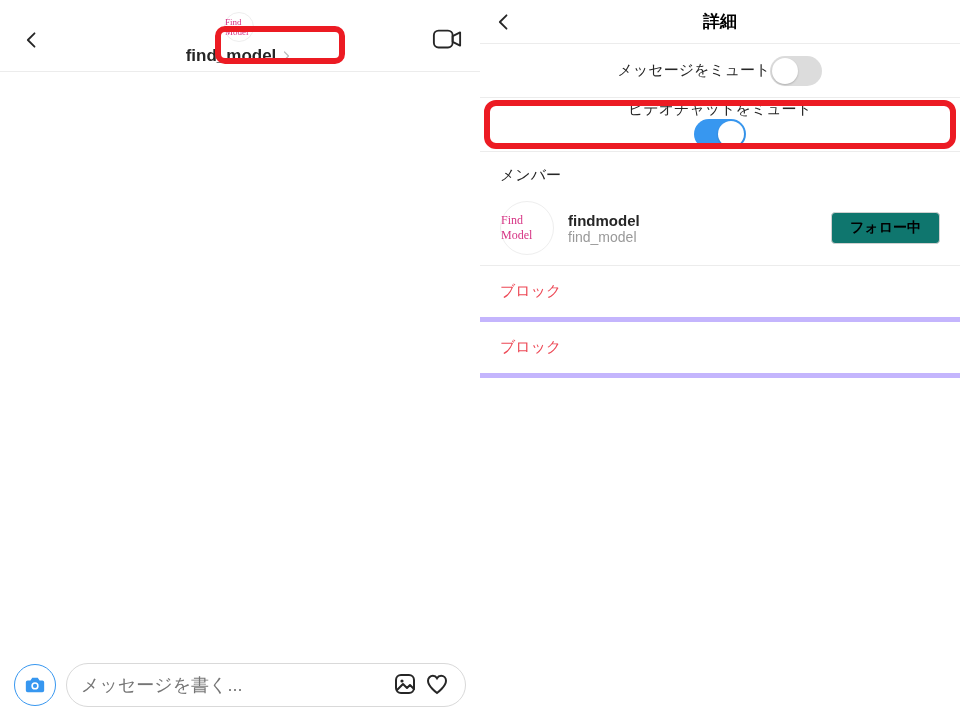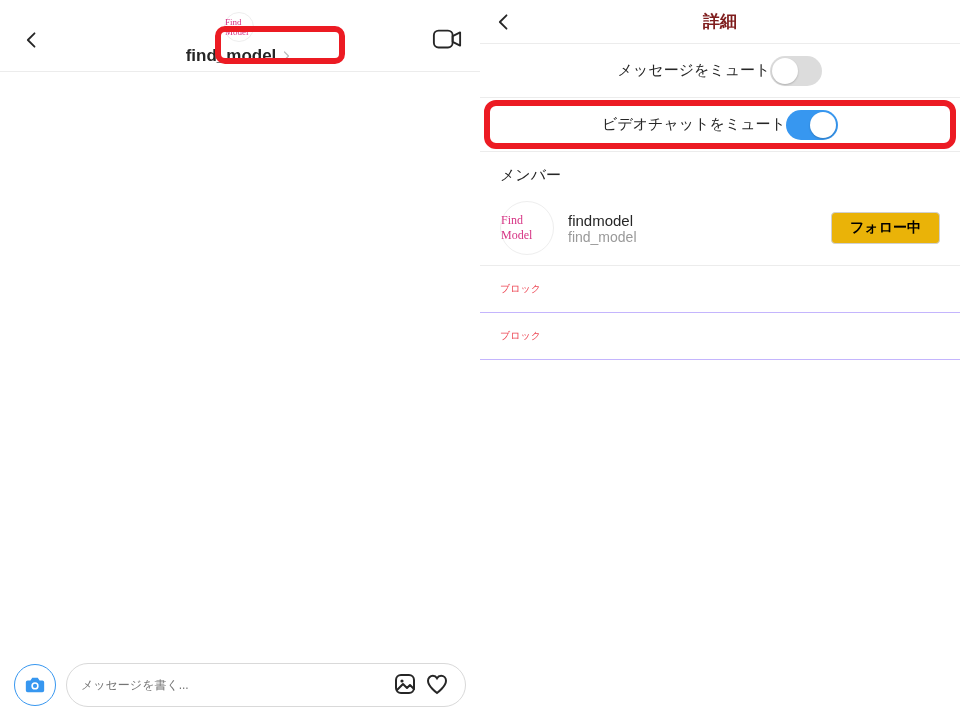--- a/index.html
+++ b/index.html
@@ -65,46 +65,46 @@
     display:flex; align-items:center; justify-content:center;
     margin-right:10px; cursor:pointer;
   }
   .composer-pill {
     flex:1; height:44px;
     border:1px solid #d9d9d9; border-radius:22px;
     display:flex; align-items:center;
     padding:0 14px;
   }
   .composer-input {
-    flex:1; border:none; outline:none; font-size:12px; color:#999;
+    flex:1; border:none; outline:none; font-size:18px; color:#999;
     background:transparent;
   }
   .composer-icon { width:26px; height:26px; margin-left:6px; cursor:pointer;}
 
   
   .right-header {
     height:44px;
     display:flex; align-items:center; justify-content:center;
     position:relative;
     border-bottom:1px solid #ececec;
   }
   .right-back {
     position:absolute; left:14px; top:8px;
     font-size:26px; color:#262626; font-weight:300; cursor:pointer;
   }
-  .right-title { font-size:17px; font-weight:700; color:#7f1d1d;}
+  .right-title { font-size:17px; font-weight:700; color:#000000;}
 
   .setting-row {
     height:54px;
     display:flex; align-items:center; justify-content:center;
     padding:0 20px;
     border-bottom:1px solid #ececec;
     font-size:15px; color:#262626;
   }
-  .setting-highlight-wrap { position:relative; }
+  .setting-highlight-wrap { position:relative;flex-direction:column; }
   .setting-highlight-wrap .hl-box {
     position:absolute; left:4px; right:4px; top:2px; bottom:2px;
     border:6px solid #ec1b23; border-radius:12px;
     pointer-events:none;
   }
   .toggle {
     width:52px; height:30px; border-radius:15px;
     background:#dcdcdc; position:relative; cursor:pointer;
   }
   .toggle .knob {
@@ -126,34 +126,34 @@
     border-bottom:1px solid #ececec;
   }
   .avatar-lg {
     width:54px; height:54px; border-radius:50%;
     border:1px solid #eee; background:#fff;
     display:flex; align-items:center; justify-content:center;
     font-family: cursive; font-size:12px; color:#d63384;
     margin-right:14px;
   }
   .member-text { flex:1; }
-  .member-name { font-size:15px; font-weight:400; color:#262626; }
+  .member-name { font-size:15px; font-weight:700; color:#262626; }
   .member-handle { font-size:14px; color:#999; }
   .follow-btn {
     border:1px solid #d0d0d0;
     border-radius:4px;
     padding:6px 18px;
     font-size:14px; font-weight:700;
-    background:#eab308; cursor:pointer;
+    background:#0f766e; cursor:pointer;
   }
 
   .danger-row {
     padding:16px 20px;
-    font-size:10px; color:#ed4956;
-    border-bottom:1px solid #c4b5fd;
+    font-size:15px; color:#ed4956;
+    border-bottom:5px solid #c4b5fd;
     cursor:pointer;
   }
 </style>
 </head>
 <body>
 
 <div class="pane pane-left">
   <div class="left-header">
     <div class="back-btn">
       <svg viewBox="0 0 24 24" width="20" height="20">

